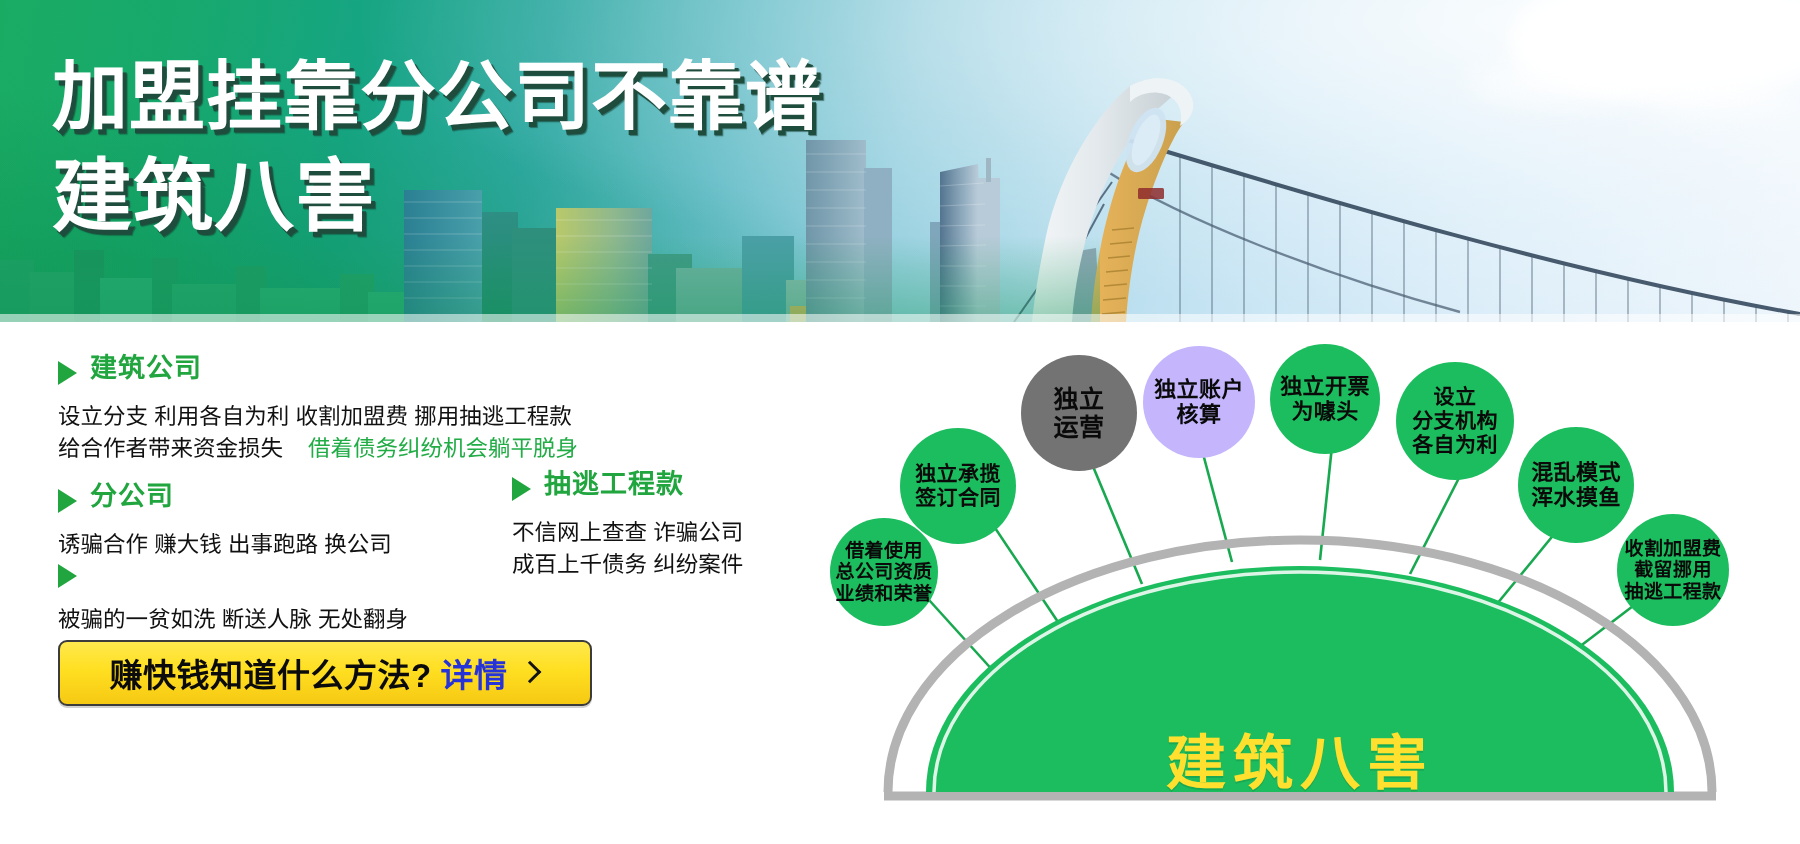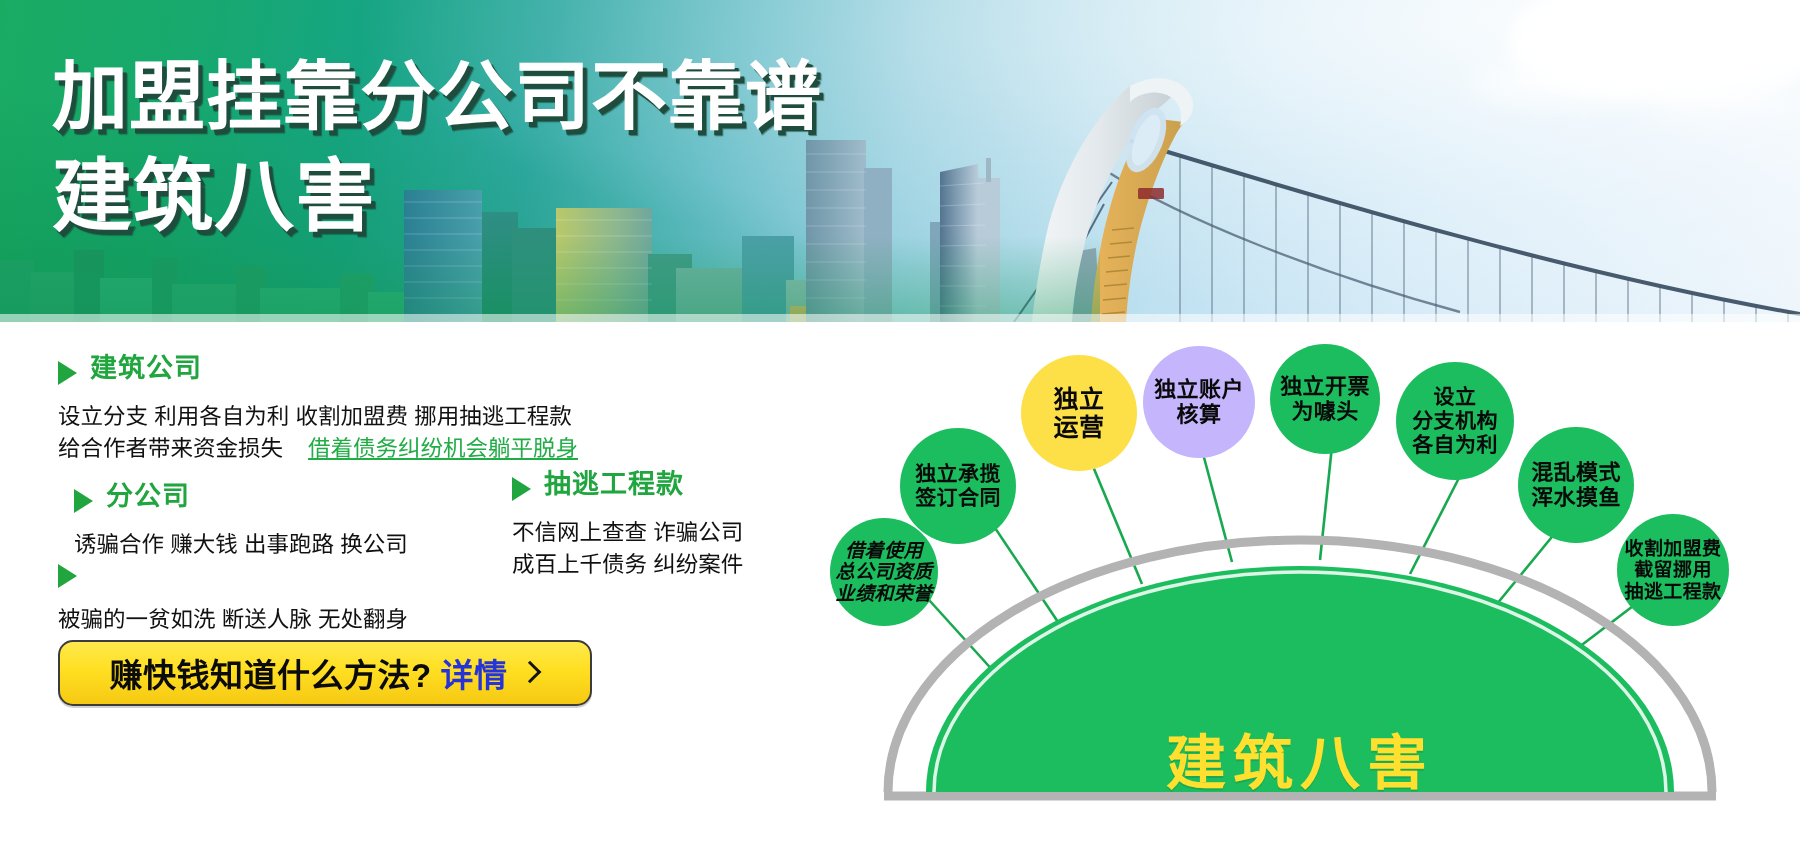--- a/index.html
+++ b/index.html
@@ -60,31 +60,31 @@
   .left{position:absolute;left:0;top:322px;width:800px;height:522px;}
   .sec{position:absolute;}
   .sec-head{display:flex;align-items:flex-end;gap:13px;margin-bottom:16px;}
   .tri{
     width:0;height:0;border-left:19px solid #20a53f;
     border-top:12px solid transparent;border-bottom:12px solid transparent;
     flex:0 0 auto;
   }
   .sec-title{font-size:27px;font-weight:700;color:#20a53f;letter-spacing:1px;white-space:nowrap;}
   .sec-body{font-size:22.5px;line-height:1.42;color:#111;white-space:nowrap;}
-  .sec-body .grn{color:#21ac46;text-decoration:underline;}
+  .sec-body .grn{color:#21ac46;}
 
   .s-a{left:58px;top:24px;}
-  .s-b{left:58px;top:152px;margin-left:16px;}
+  .s-b{left:58px;top:152px;}
   .s-c{left:58px;top:242px;}
   .s-d{left:512px;top:140px;}
 
   
   .cta{
     position:absolute;left:58px;top:318px;width:530px;height:62px;
-    border-radius:15px;
+    border-radius:9px;
     background:linear-gradient(180deg,#ffe94d 0%,#ffdf21 45%,#f6c913 100%);
     border:2px solid #3c3c3c;
     box-shadow:0 2px 0 rgba(0,0,0,.18);
     display:flex;align-items:center;justify-content:center;gap:9px;
     cursor:pointer;
   }
   .cta-main{font-size:33px;font-weight:700;color:#0b0b0b;letter-spacing:.5px;white-space:nowrap;}
   .cta-link{font-size:33px;font-weight:700;color:#2633d8;letter-spacing:.5px;white-space:nowrap;}
   .chev{width:22px;height:22px;position:relative;margin-left:2px;flex:0 0 auto;}
   .chev::before{
@@ -393,29 +393,29 @@
 
       <path d="M126,470 A374,226 0 0 1 874,470 Z" fill="#1cbd5e"></path>
 
       <path d="M134,470 A366,220 0 0 1 866,470" fill="none" stroke="#ffffff" stroke-width="3.5" stroke-opacity=".85"></path>
     </svg>
 
     <div class="dome-label" style="top:392px;">建筑八害</div>
 
     <div id="bubble-layer">
         <div class="bub" style="left: 30px; top: 196px; width: 108px; height: 108px; background: rgb(28, 189, 94);">
-          <span style="font-size: 19px; font-style: italic;">借着使用
+          <span style="font-size: 19px;">借着使用
 总公司资质
 业绩和荣誉</span>
         </div>
         <div class="bub" style="left: 100px; top: 106px; width: 116px; height: 116px; background: rgb(28, 189, 94);">
           <span style="font-size: 21px;">独立承揽
 签订合同</span>
         </div>
-        <div class="bub" style="left: 221px; top: 33px; width: 116px; height: 116px; background: #fde047;">
+        <div class="bub" style="left: 221px; top: 33px; width: 116px; height: 116px; background: #737373;">
           <span style="font-size: 25px;">独立
 运营</span>
         </div>
         <div class="bub" style="left: 343px; top: 24px; width: 112px; height: 112px; background: #c4b5fd;">
           <span style="font-size: 22px;">独立账户
 核算</span>
         </div>
         <div class="bub" style="left: 470px; top: 22px; width: 110px; height: 110px; background: rgb(28, 189, 94);">
           <span style="font-size: 22px;">独立开票
 为噱头</span>

